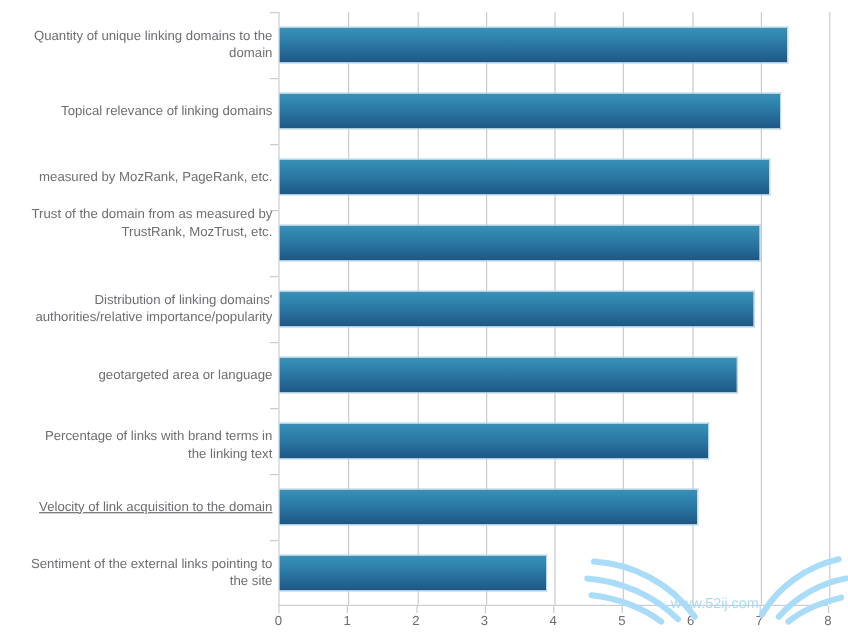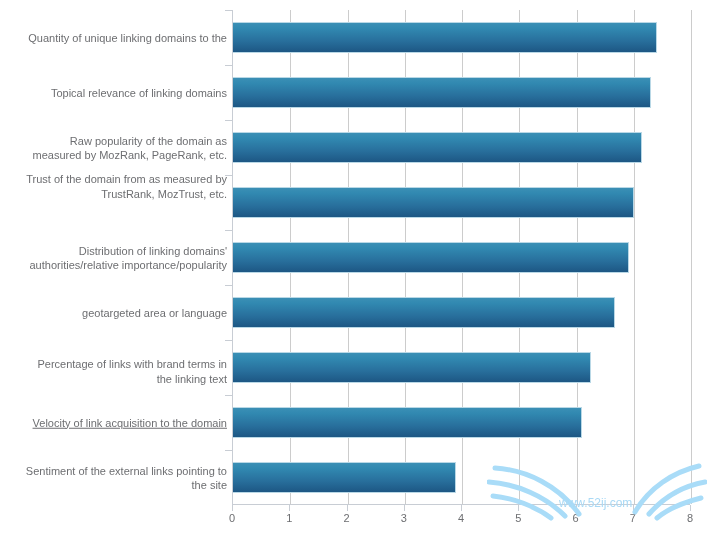--- a/index.html
+++ b/index.html
@@ -122,26 +122,26 @@
   #watermark svg { position: absolute; left: 0; top: 0; }
 </style>
 </head>
 <body>
 
 <div id="chart-root">
 
   <div id="ylabels">
       <div class="ylabel-wrap" style="top: 37.5px;">
         <div>Quantity of unique linking domains to the</div>
+        <div>domain</div>
       </div>
       <div class="ylabel-wrap" style="top: 92.5px;">
         <div>Topical relevance of linking domains</div>
       </div>
       <div class="ylabel-wrap" style="top: 147.5px;">
-        <div>Raw popularity of the domain as</div>
         <div>measured by MozRank, PageRank, etc.</div>
       </div>
       <div class="ylabel-wrap" style="top: 186px;">
         <div>Trust of the domain from as measured by</div>
         <div>TrustRank, MozTrust, etc.</div>
       </div>
       <div class="ylabel-wrap" style="top: 257.5px;">
         <div>Distribution of linking domains'</div>
         <div>authorities/relative importance/popularity</div>
       </div>

